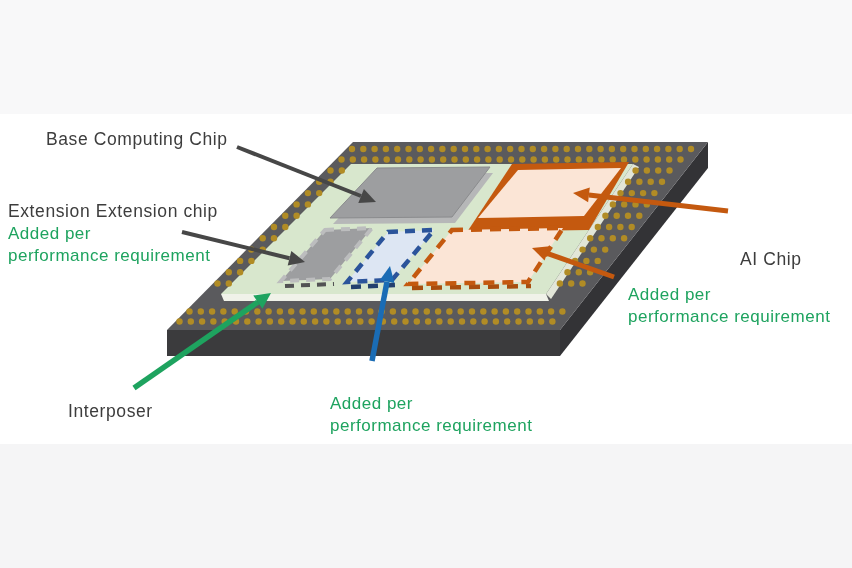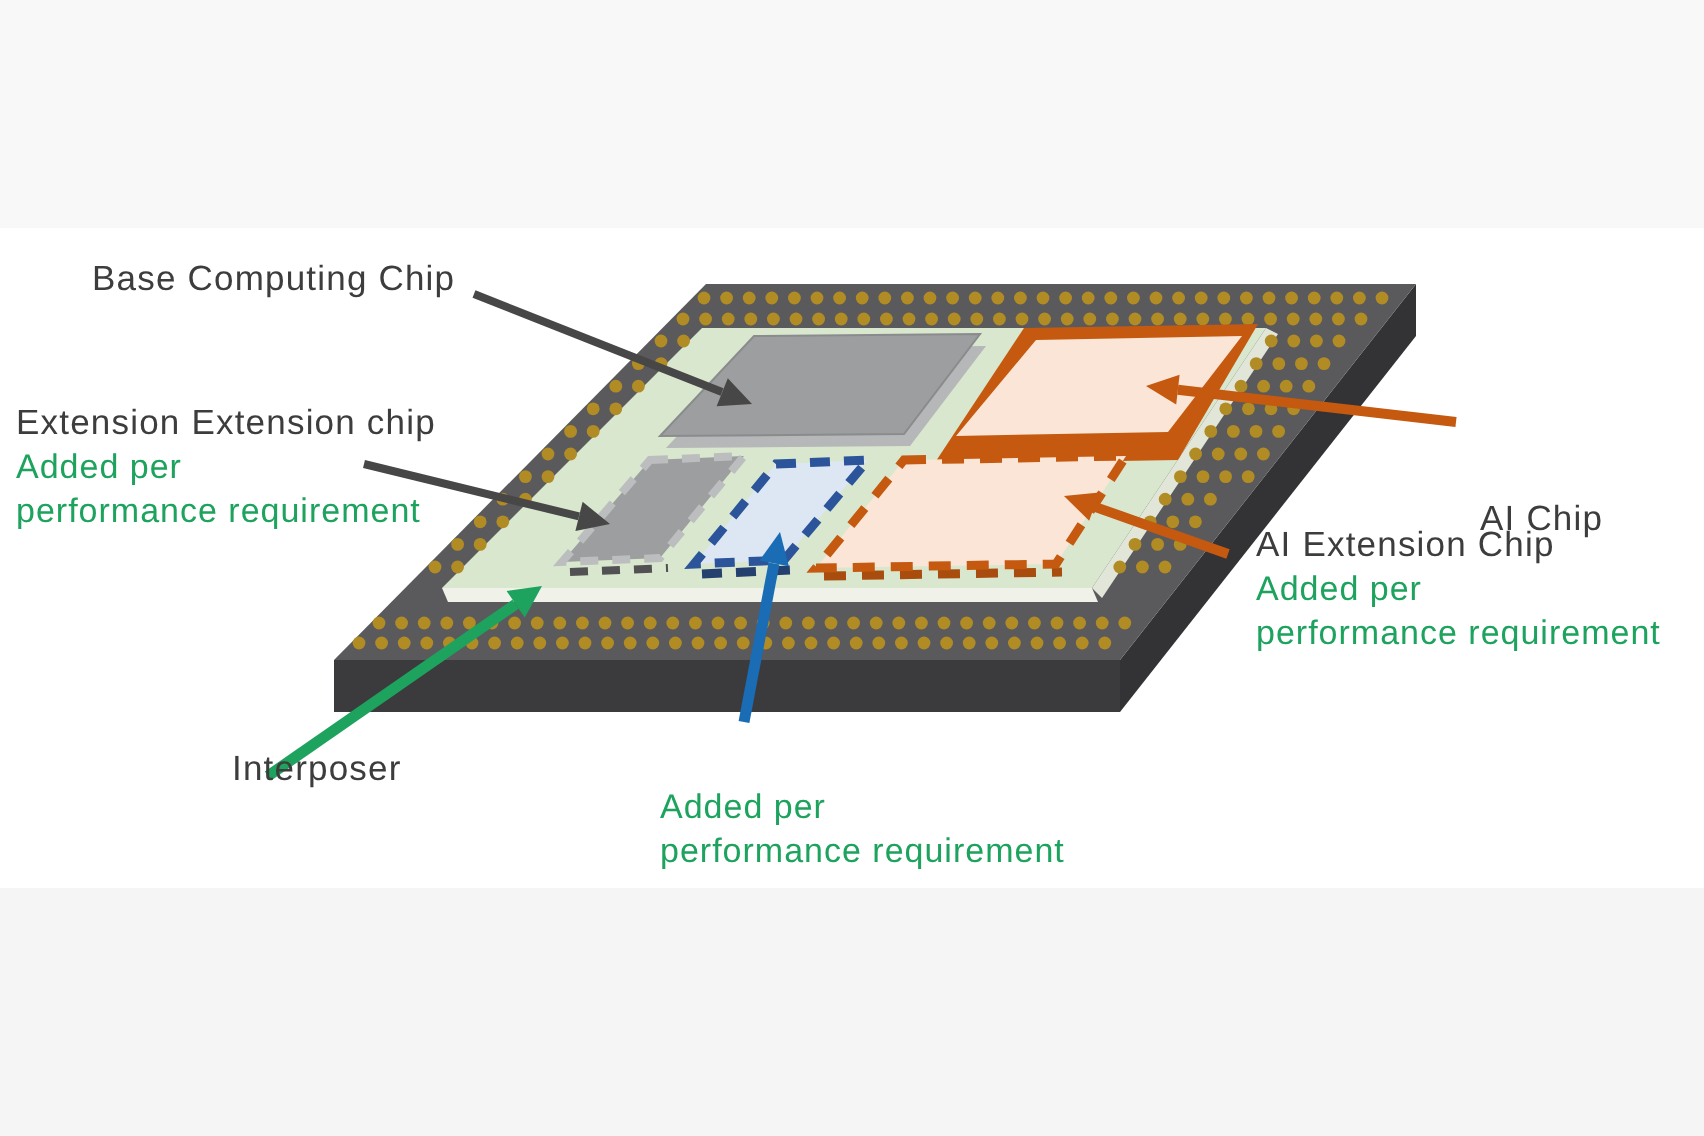--- a/index.html
+++ b/index.html
@@ -276,21 +276,20 @@
   </svg>
 
   <div class="label" style="left:46px;top:129px;">Base Computing Chip</div>
 
   <div class="label" style="left:8px;top:201px;">Extension Extension chip</div>
   <div class="label green" style="left:8px;top:224px;color:#1ea35f;">Added per</div>
   <div class="label green" style="left:8px;top:246px;color:#1ea35f;">performance requirement</div>
 
   <div class="label" style="left:740px;top:201px;margin-top:48px;">AI Chip</div>
 
-  <div class="label" style="left:628px;top:262px;">AI Extension Chip</div>
   <div class="label green" style="left:628px;top:285px;color:#1ea35f;">Added per</div>
   <div class="label green" style="left:628px;top:307px;color:#1ea35f;">performance requirement</div>
 
   <div class="label green" style="left:330px;top:394px;color:#1ea35f;">Added per</div>
   <div class="label green" style="left:330px;top:416px;color:#1ea35f;">performance requirement</div>
 
-  <div class="label" style="left:68px;top:374px;margin-left:48px;">Interposer</div>
+  <div class="label" style="left:68px;top:401px;">Interposer</div>
 </div>
 
 </body></html>

